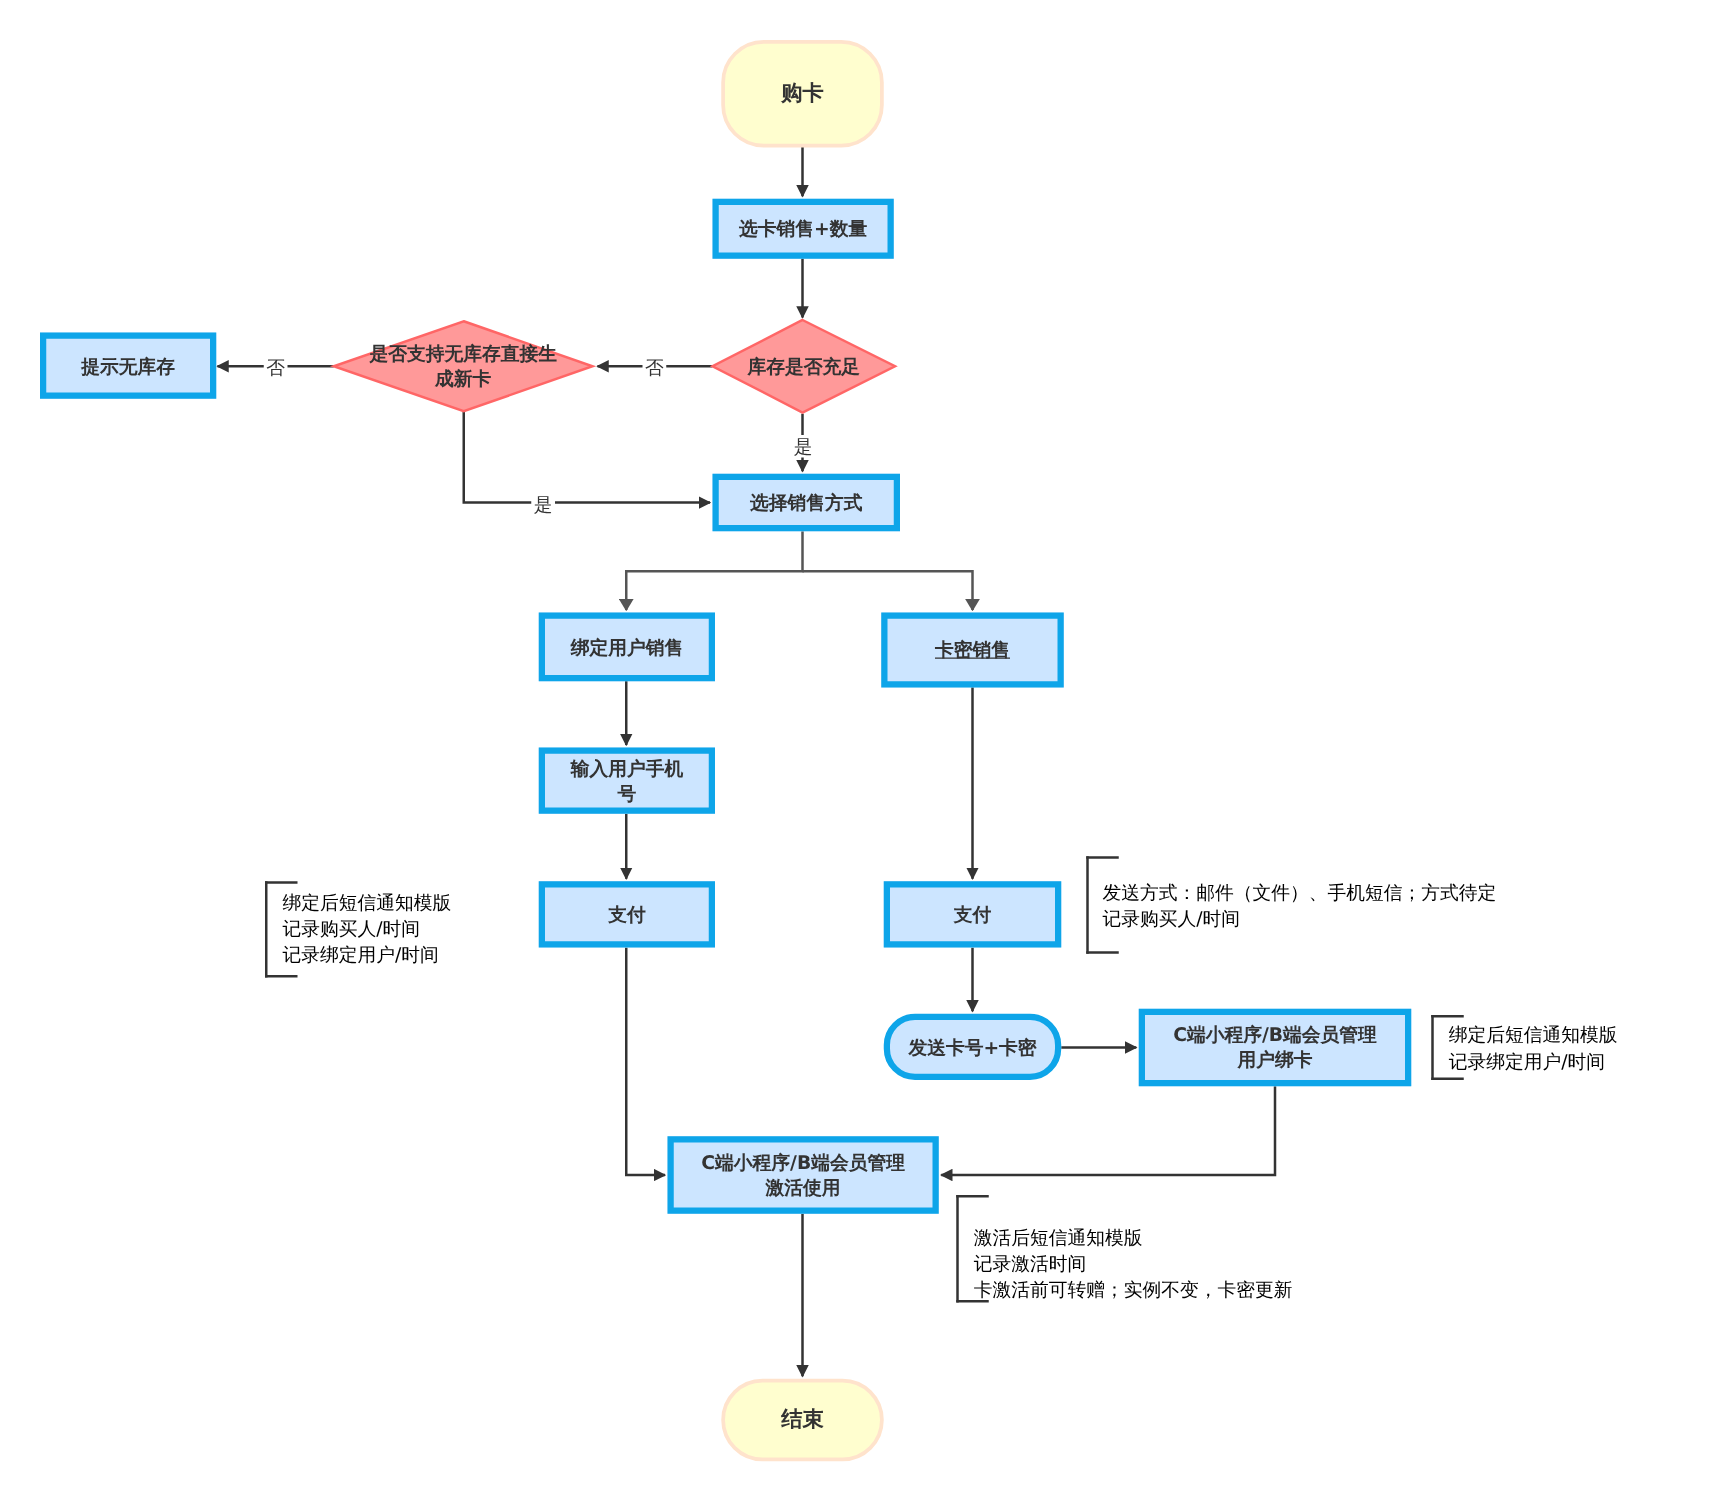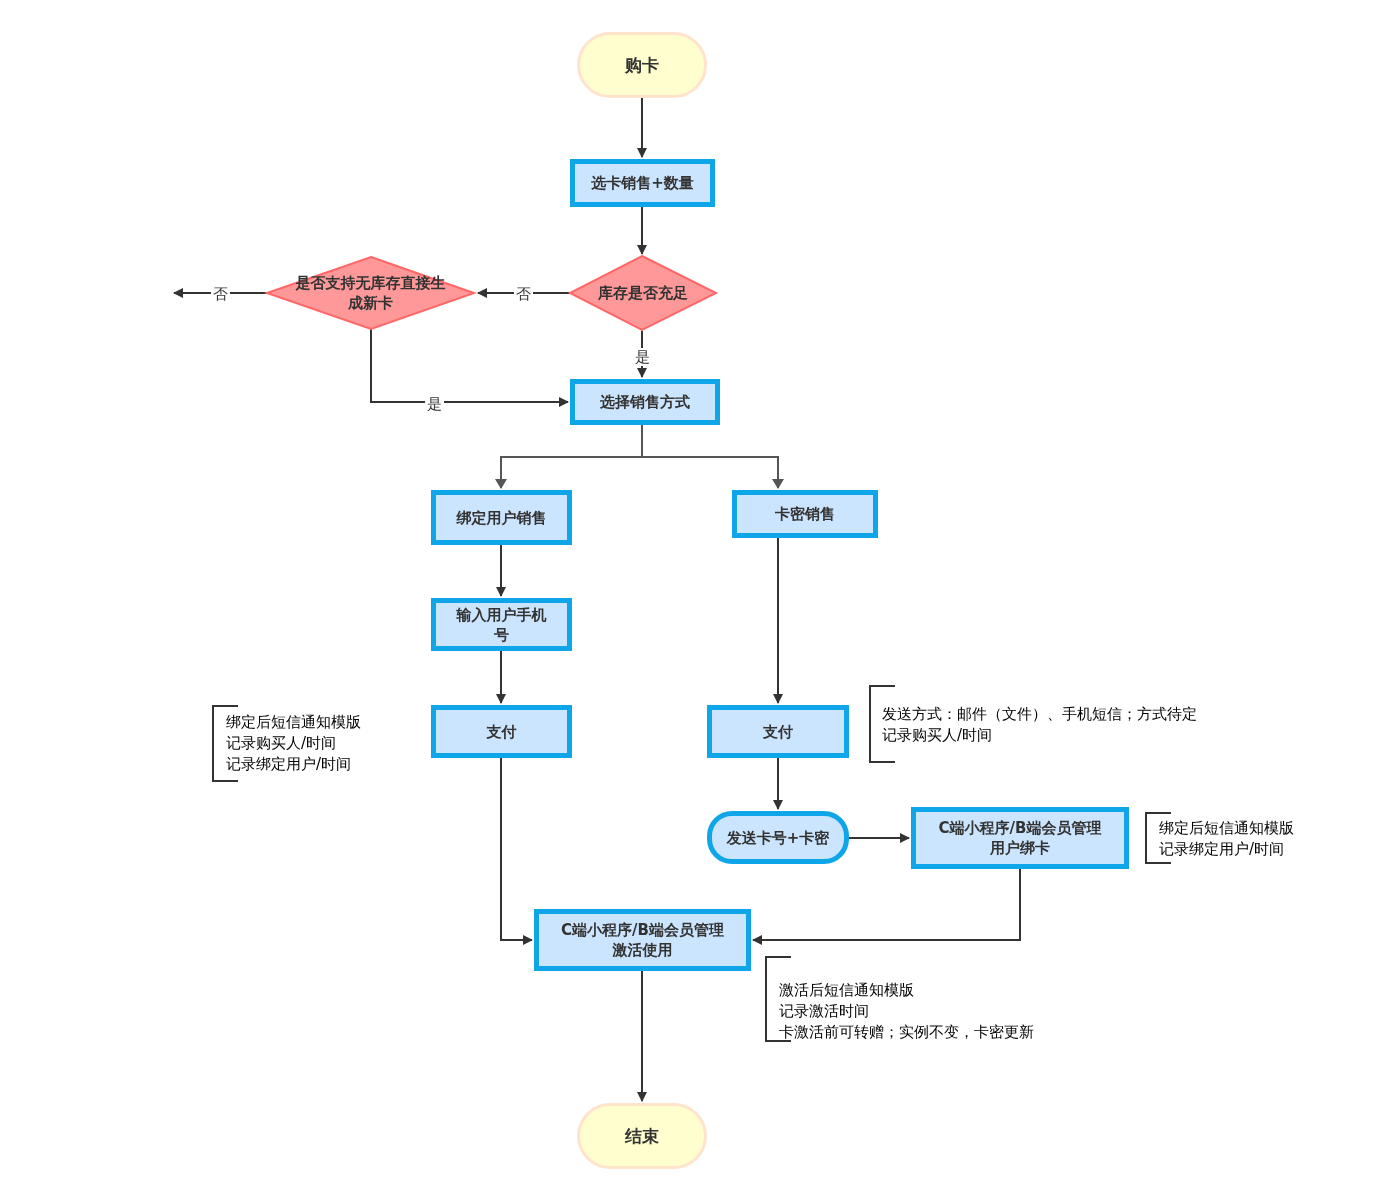--- a/index.html
+++ b/index.html
@@ -49,32 +49,33 @@
       <path d="M642,971 L642,1101" marker-end="url(#arrow)"></path>
     </g>
     <g stroke="#555555" stroke-width="2" fill="none">
       <path d="M642,425 L642,457 L501,457 L501,488" marker-end="url(#arrow-gray)"></path>
       <path d="M642,457 L778,457 L778,488" marker-end="url(#arrow-gray)"></path>
     </g>
     <polygon points="642,256 716,293 642,330 570,293" fill="#ff9999" stroke="#ff6666" stroke-width="2"></polygon>
     <polygon points="371,257 474,293 371,329 267,293" fill="#ff9999" stroke="#ff6666" stroke-width="2"></polygon>
   </svg>
 
-  <div class="node term" style="left:577px;top:32px;width:130px;height:66px;">购卡</div>
+  <div class="node term" style="left:577px;top:32px;width:130px;height:86px;">购卡</div>
   <div class="node rect" style="left:570px;top:159px;width:145px;height:48px;">选卡销售+数量</div>
 
   <div class="diamond-label" style="left:570px;top:275px;width:146px;height:36px;">库存是否充足</div>
   <div class="diamond-label" style="left:267px;top:273px;width:207px;height:40px;">是否支持无库存直接生
 成新卡</div>
 
+  <div class="node rect" style="left:32px;top:266px;width:141px;height:53px;">提示无库存</div>
 
   <div class="node rect" style="left:570px;top:379px;width:150px;height:46px;">选择销售方式</div>
 
   <div class="node rect" style="left:431px;top:490px;width:141px;height:55px;">绑定用户销售</div>
-  <div class="node rect" style="left:732px;top:490px;width:146px;height:48px;">卡密销售</div>
+  <div class="node rect" style="left:705px;top:490px;width:146px;height:60px;text-decoration:underline;">卡密销售</div>
 
   <div class="node rect" style="left:431px;top:598px;width:141px;height:53px;">输入用户手机
 号</div>
 
   <div class="node rect" style="left:431px;top:705px;width:141px;height:53px;">支付</div>
   <div class="node rect" style="left:707px;top:705px;width:142px;height:53px;">支付</div>
 
   <div class="node rect" style="left:707px;top:811px;width:142px;height:53px;border-radius:25px;">发送卡号+卡密</div>
   <div class="node rect" style="left:911px;top:807px;width:218px;height:62px;">C端小程序/B端会员管理
 用户绑卡</div>

